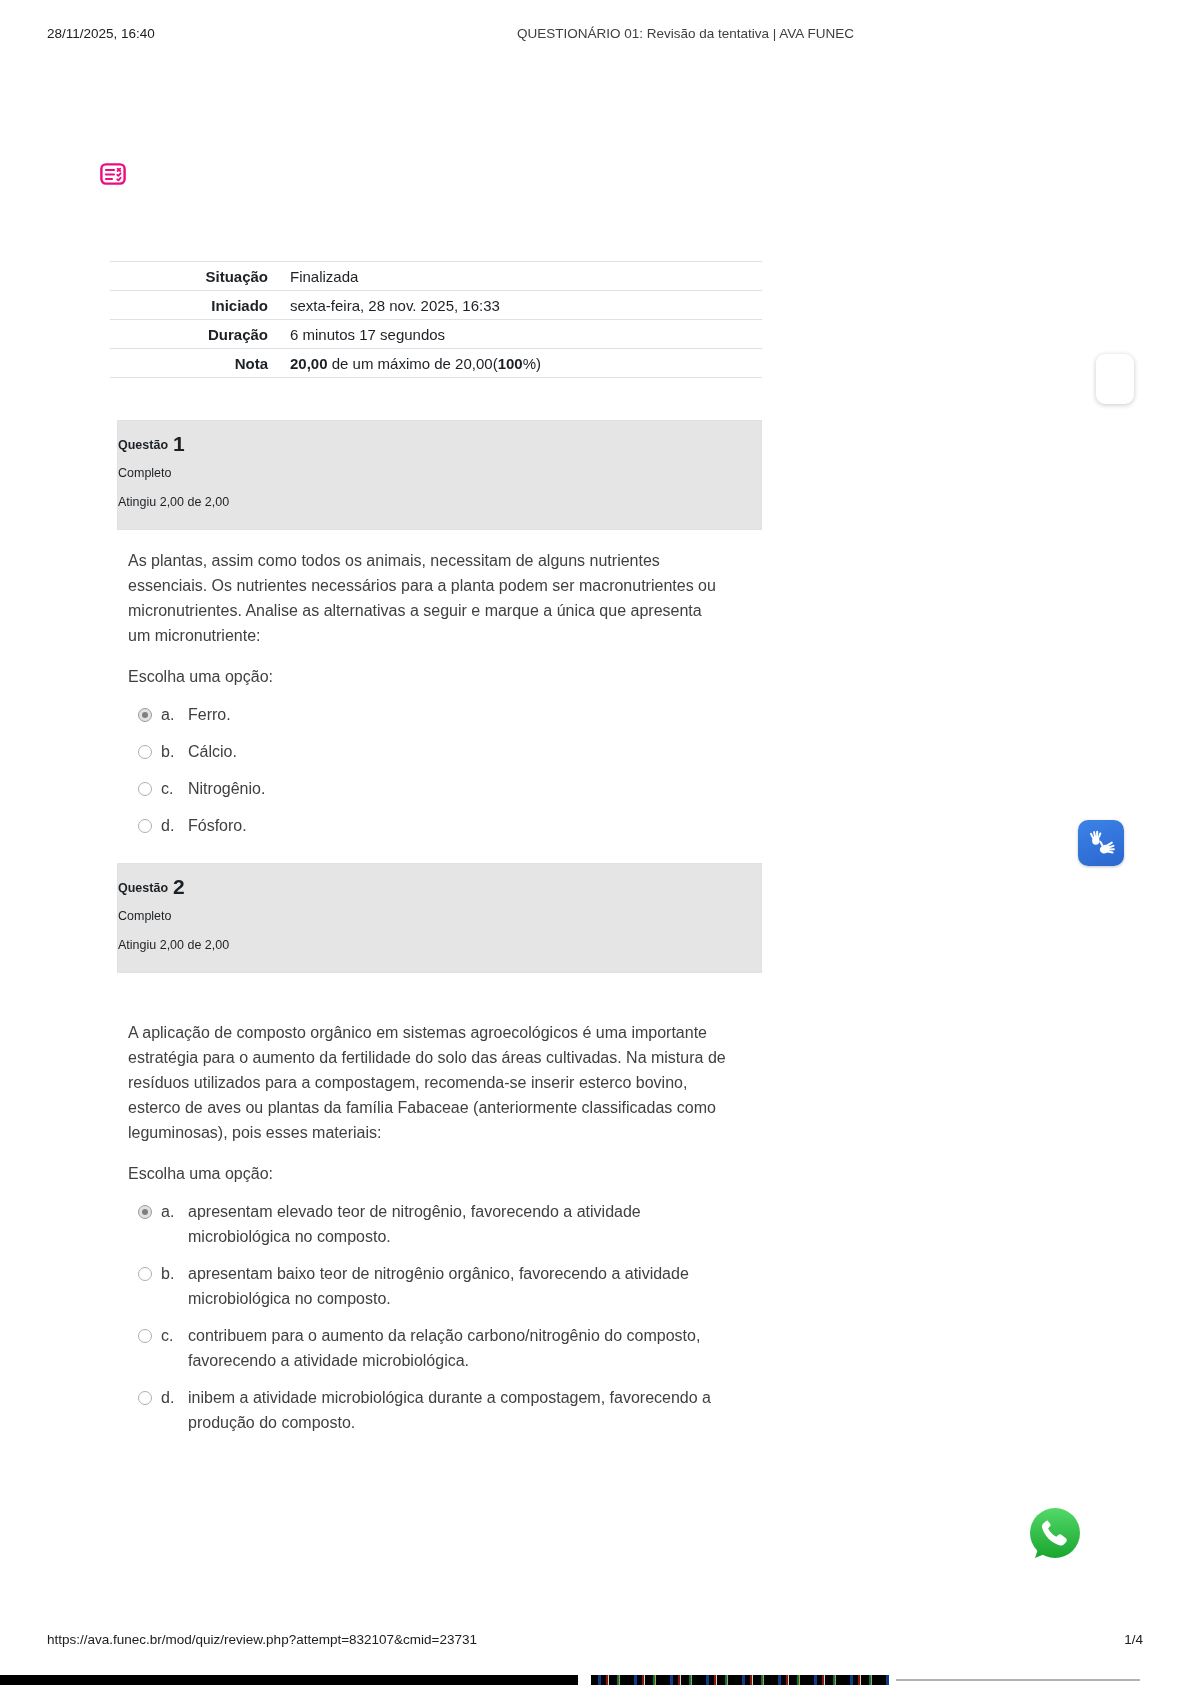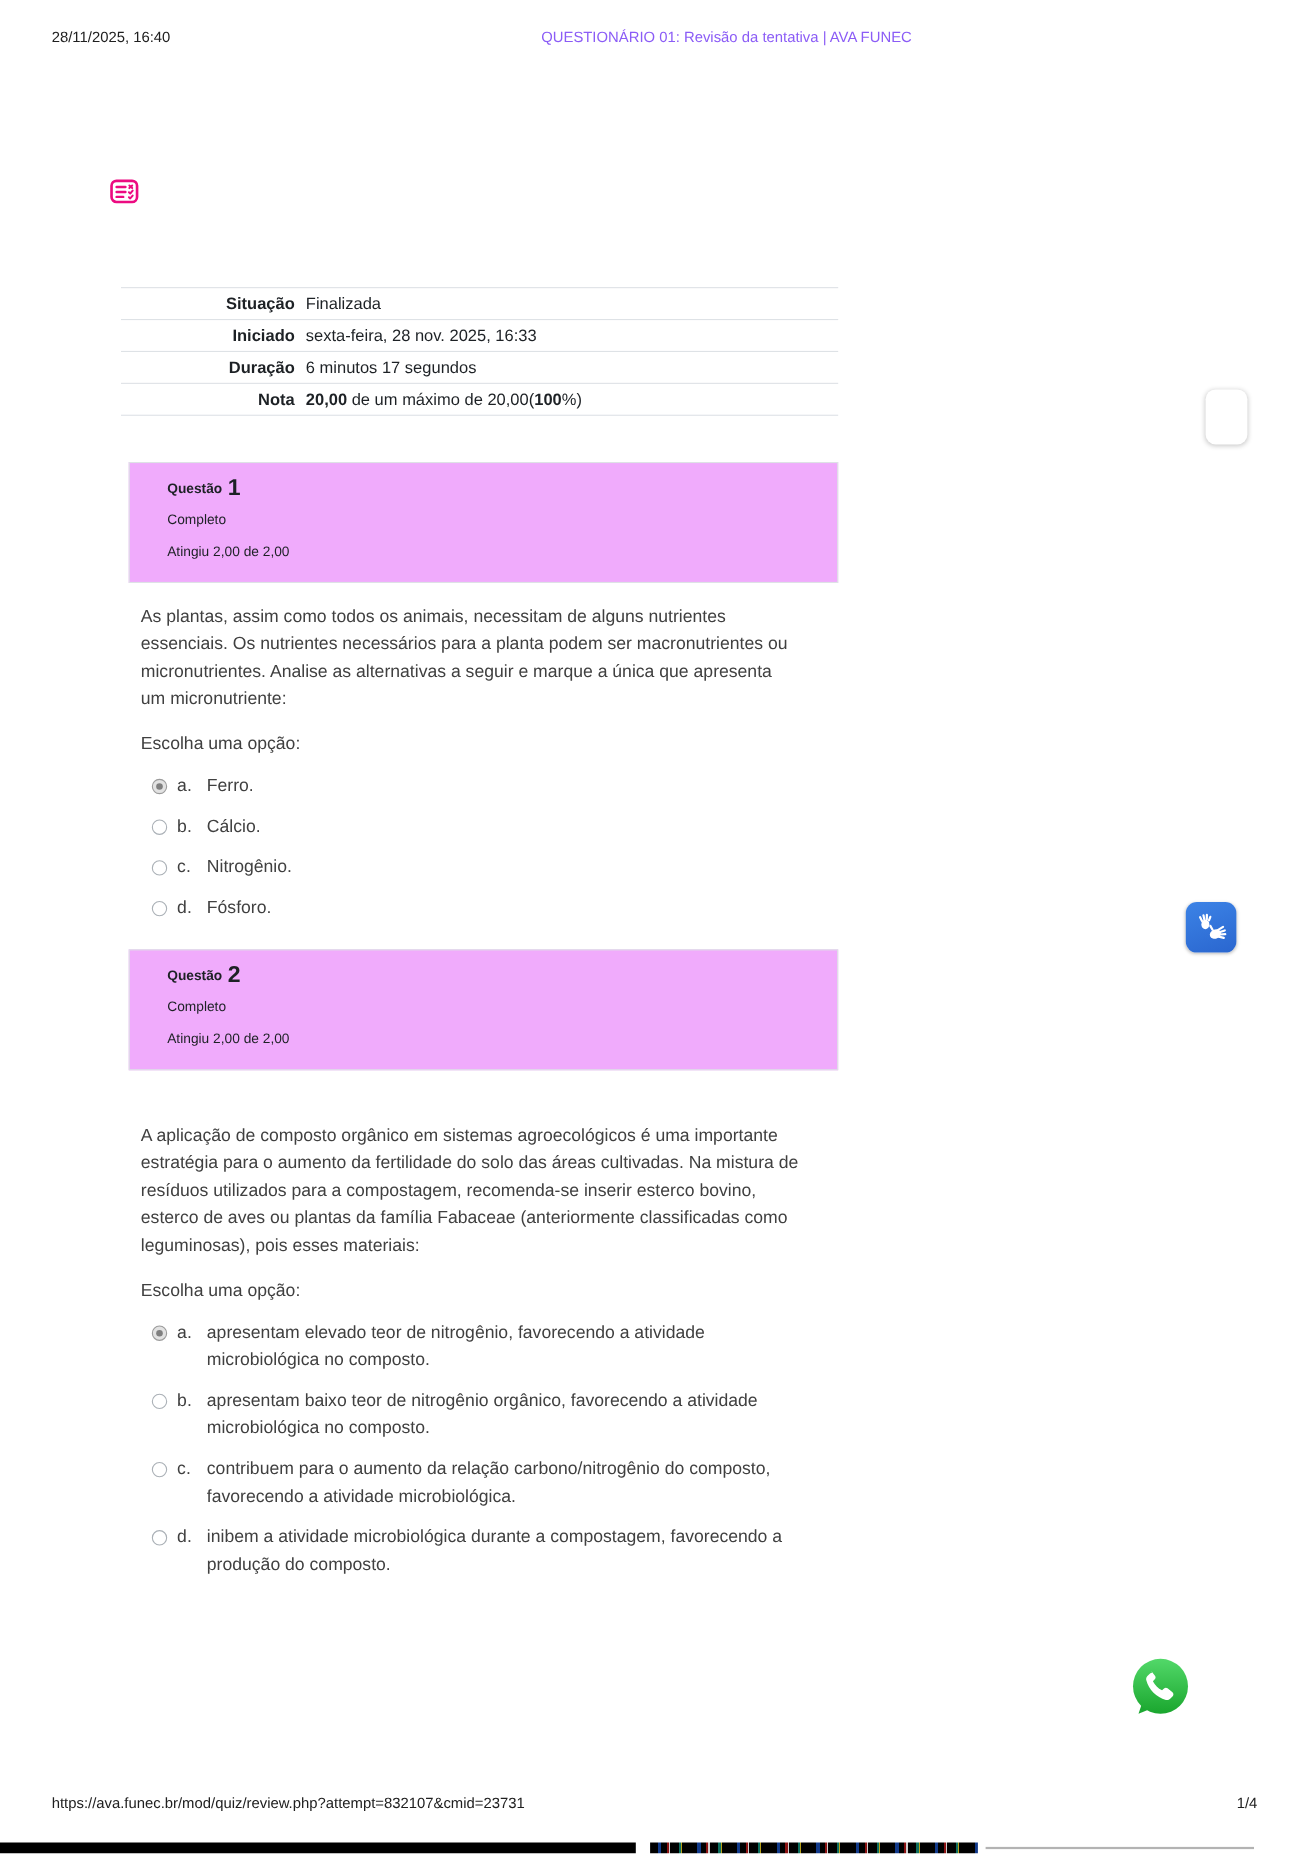--- a/index.html
+++ b/index.html
@@ -3,34 +3,34 @@
 <meta charset="utf-8">
 <style>
   html,body{margin:0;padding:0;overflow:hidden;}
   body{
     width:1191px;height:1685px;position:relative;background:#ffffff;
     font-family:"Liberation Sans", sans-serif;color:#1d2125;
   }
   .abs{position:absolute;}
   
   .hdr-date{left:47px;top:26px;font-size:13.5px;color:#202020;}
-  .hdr-title{left:492px;top:26px;font-size:13.5px;color:#8b5cf6;}
+  .hdr-title{left:517px;top:26px;font-size:13.5px;color:#404040;}
   .footer-url{left:47px;top:1632px;font-size:13.5px;color:#202020;}
   .footer-page{right:48px;top:1632px;font-size:13.5px;color:#202020;text-align:right;}
   
   .quiz-icon{left:99px;top:160px;width:28px;height:28px;}
   
   .summary{left:110px;top:261px;width:652px;font-size:15px;border-bottom:1px solid #dee2e6;}
   .summary .row{display:flex;align-items:center;height:28px;border-top:1px solid #dee2e6;}
-  .summary .lbl{flex:none;width:158px;text-align:right;font-weight:bold;padding-right:10px;color:#1d2125;}
+  .summary .lbl{flex:none;width:158px;text-align:right;font-weight:bold;padding-right:22px;color:#1d2125;}
   .summary .val{white-space:nowrap;}
   .b{font-weight:bold;}
   
   .qbox{left:117px;width:645px;height:110px;border:1px solid #dee2e6;box-sizing:border-box;
-        padding:13px 34px;background:#f0abfc;}
+        padding:13px 0;background:#e5e5e5;}
   .qbox .qtitle{font-size:12.5px;font-weight:bold;line-height:20px;}
   .qbox .qnum{font-size:21px;font-weight:bold;margin-left:5px;vertical-align:-2px;}
   .qbox .qstate{font-size:12.5px;margin-top:11px;}
   .qbox .qgrade{font-size:12.5px;margin-top:15px;}
   #qbox1{top:420px;} #qbox2{top:863px;}
   
   .qcontent{left:128px;width:612px;font-size:16px;line-height:25px;color:#404040;}
   #qc1{top:548px;} #qc2{top:1020px;}
   .qtext{margin:0 0 15px 0;max-width:600px;}
   .choose{margin:16px 0 13px 0;}

